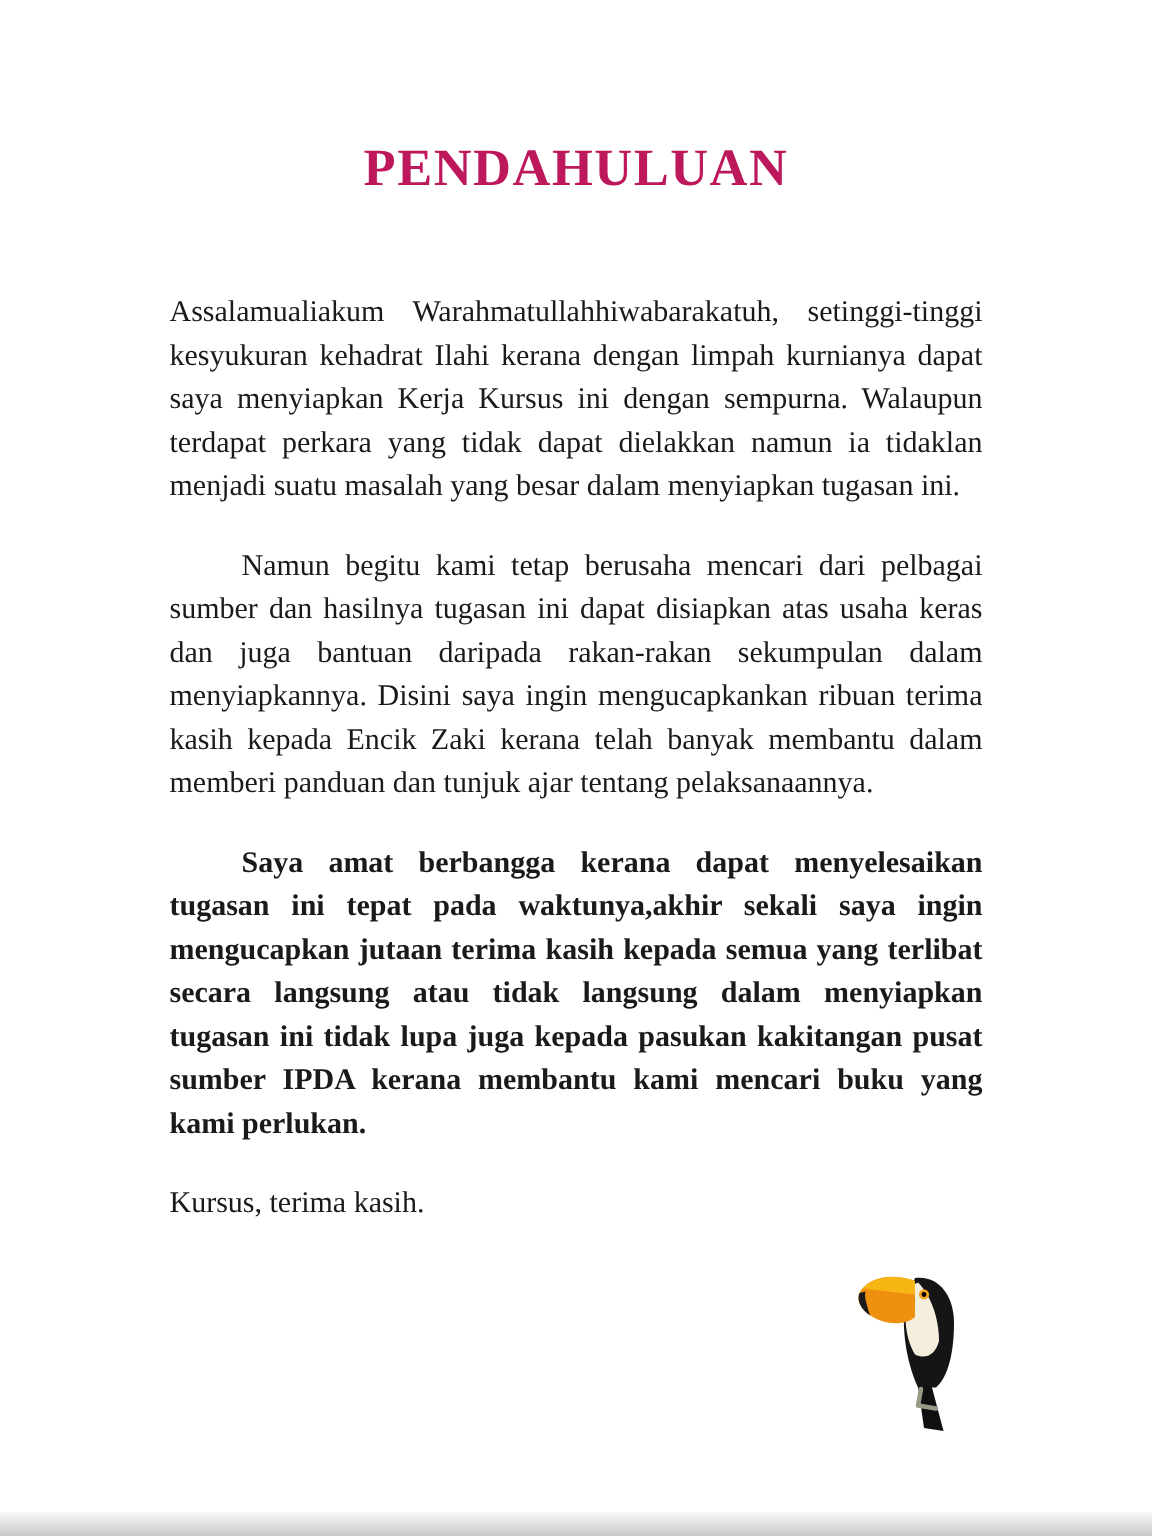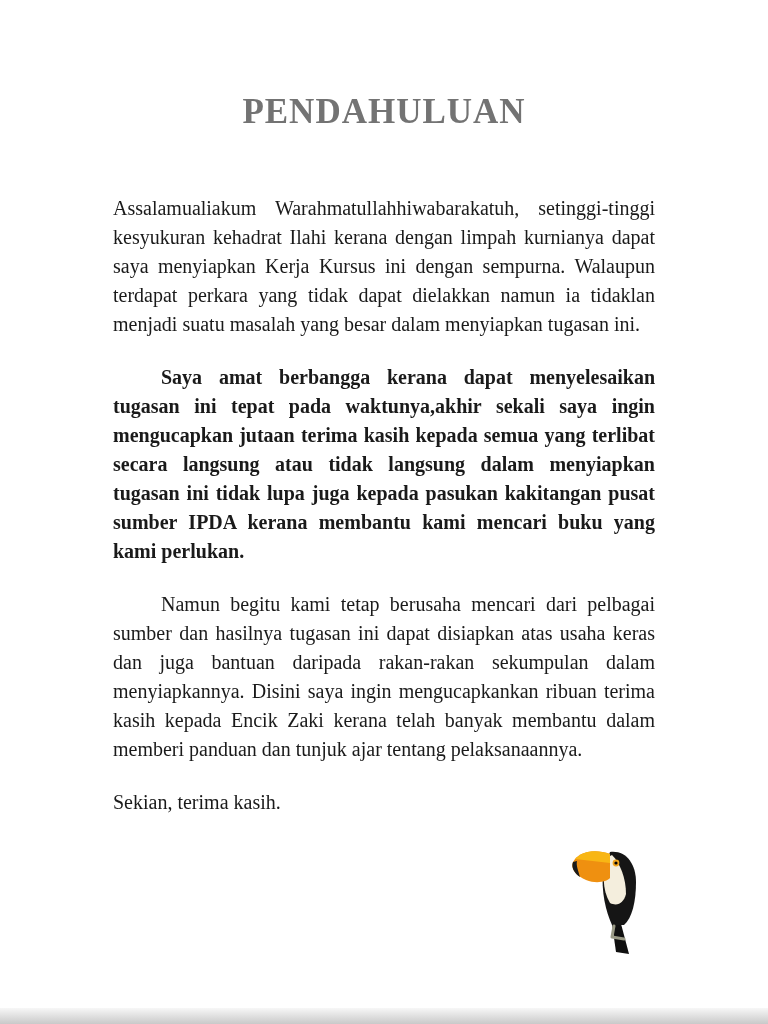--- a/index.html
+++ b/index.html
@@ -19,21 +19,21 @@
     position: absolute;
     inset: 0;
     background: #ffffff;
   }
   h1.doc-title {
     margin: 92px 0 0 0;
     text-align: center;
     font-size: 35px;
     font-weight: bold;
     letter-spacing: 1px;
-    color: #737373;
+    color: #be185d;
   }
   .content {
     margin: 62px 113px 0 113px; 
     font-size: 20px;
     line-height: 29px;
     text-align: justify;
   }
   .content p {
     margin: 0 0 24px 0;
   }
@@ -71,25 +71,25 @@
 </head>
 <body>
 
 <div class="page">
 
   <h1 class="doc-title">PENDAHULUAN</h1>
 
   <div class="content">
     <p>Assalamualiakum Warahmatullahhiwabarakatuh, setinggi-tinggi kesyukuran kehadrat Ilahi kerana dengan limpah kurnianya dapat saya menyiapkan Kerja Kursus ini dengan sempurna. Walaupun terdapat perkara yang tidak dapat dielakkan namun ia tidaklan menjadi suatu masalah yang besar dalam menyiapkan tugasan ini.</p>
 
+    <p class="indent">Namun begitu kami tetap berusaha mencari dari pelbagai sumber dan hasilnya tugasan ini dapat disiapkan atas usaha keras dan juga bantuan daripada rakan-rakan sekumpulan dalam menyiapkannya. Disini saya ingin mengucapkankan ribuan terima kasih kepada Encik Zaki kerana telah banyak membantu dalam memberi panduan dan tunjuk ajar tentang pelaksanaannya.</p>
+
     <p class="indent bold">Saya amat berbangga kerana dapat menyelesaikan tugasan ini tepat pada waktunya,akhir sekali saya ingin mengucapkan jutaan terima kasih kepada semua yang terlibat secara langsung atau tidak langsung dalam menyiapkan tugasan ini tidak lupa juga kepada pasukan kakitangan pusat sumber IPDA kerana membantu kami mencari buku yang kami perlukan.</p>
 
-    <p class="indent">Namun begitu kami tetap berusaha mencari dari pelbagai sumber dan hasilnya tugasan ini dapat disiapkan atas usaha keras dan juga bantuan daripada rakan-rakan sekumpulan dalam menyiapkannya. Disini saya ingin mengucapkankan ribuan terima kasih kepada Encik Zaki kerana telah banyak membantu dalam memberi panduan dan tunjuk ajar tentang pelaksanaannya.</p>
-
-    <p class="closing">Sekian, terima kasih.</p>
+    <p class="closing">Kursus, terima kasih.</p>
   </div>
 
   <div class="toucan">
     <svg viewBox="0 0 80 120" xmlns="http://www.w3.org/2000/svg">
 
       <path d="M54 78 L63 112 L50 110 L46 82 Z" fill="#101010"></path>
 
       <path d="M44 10 C60 8 70 22 70 40 C70 60 66 76 58 83 L46 83 C40 70 35 50 37 28 Z" fill="#151515"></path>
 
       <path d="M42 15 C36 28 36 48 44 61 C52 65 58 60 60 52 C60 36 54 21 46 13 Z" fill="#f4eedd"></path>

